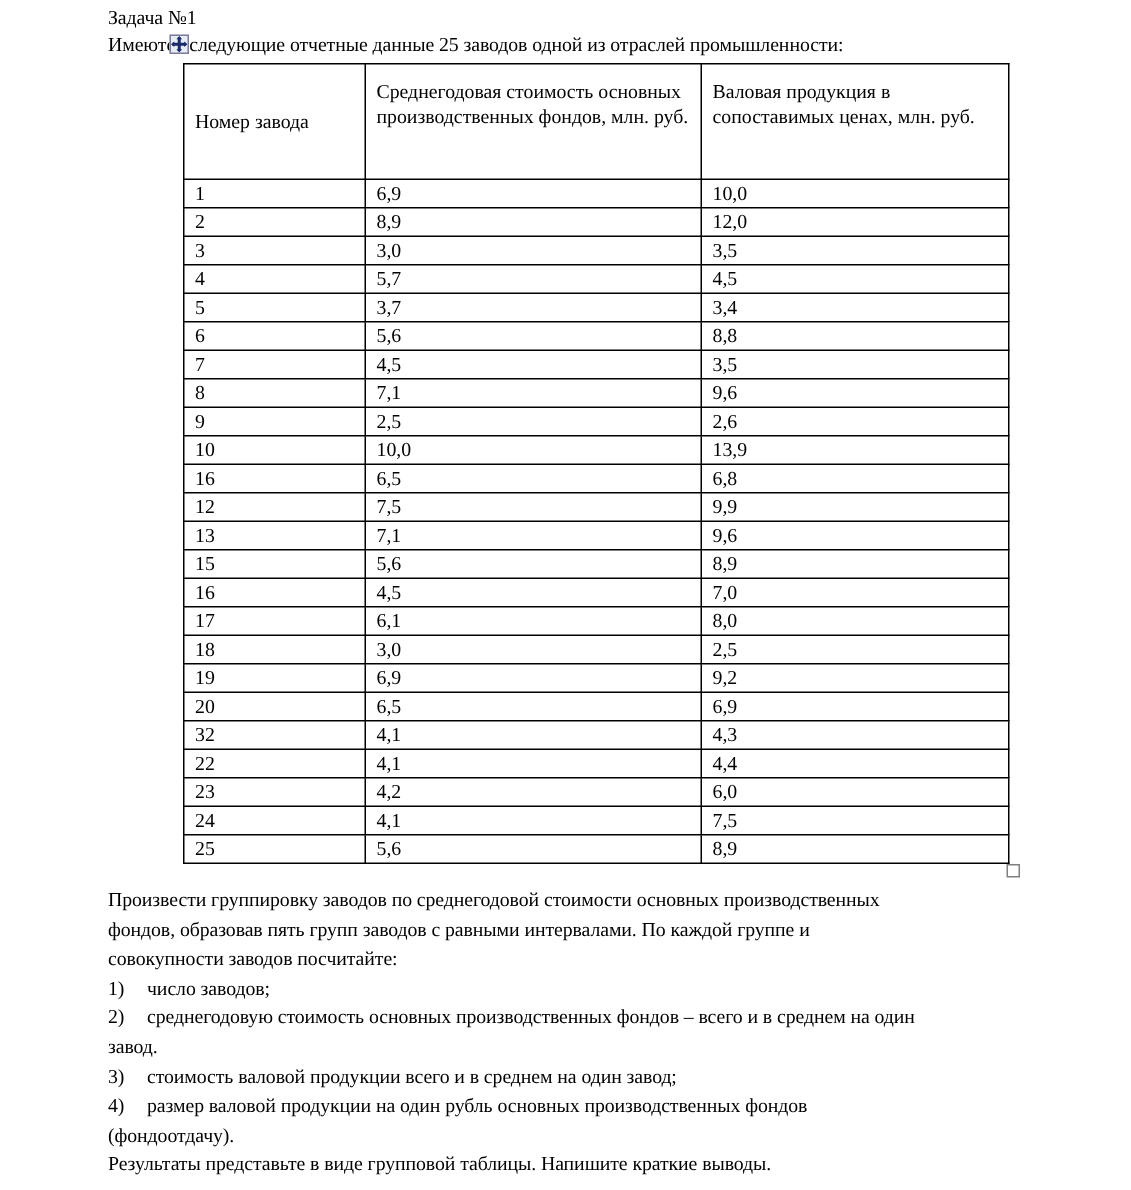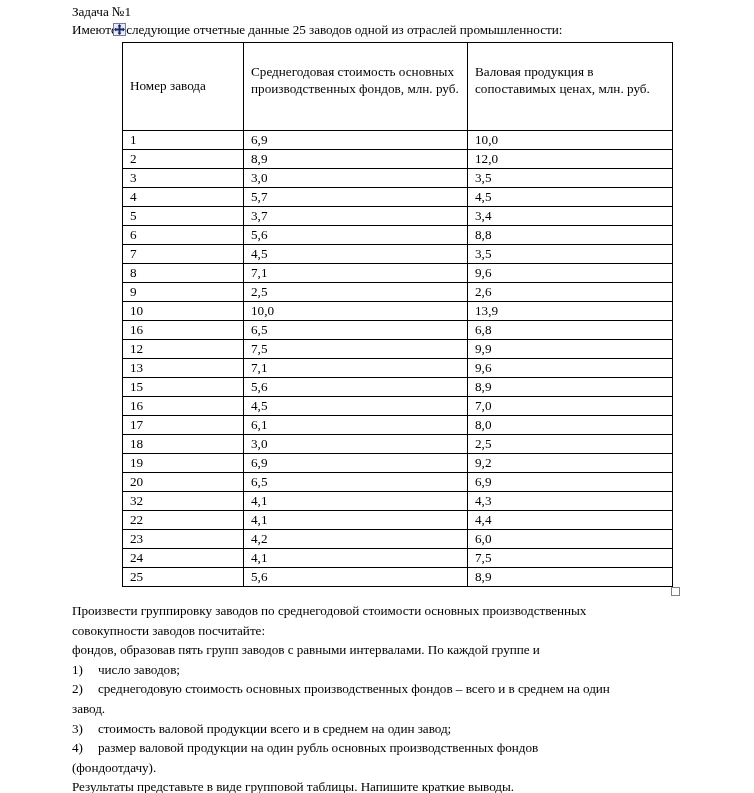--- a/index.html
+++ b/index.html
@@ -69,21 +69,21 @@
     border: 1px solid #000000;
     text-align: left;
     vertical-align: top;
     padding: 1px 5px 1px 7px;
     font-weight: normal;
     line-height: 17.2px;
   }
   table.data-table thead th {
     height: 66px;
     vertical-align: top;
-    padding-top: 20px;
+    padding-top: 9px;
   }
   table.data-table thead th.hdr-num {
     vertical-align: middle;
     padding-top: 0;
     border-radius: 16px;
   }
   table.data-table tbody td {
     height: 18px;
     line-height: 17px;
     padding-top: 0px;
@@ -279,22 +279,22 @@
           <td>8,9</td>
         </tr>
       </tbody>
     </table>
     <span class="resize-handle"></span>
   </div>
 
   <div class="bottom-block">
 
     <div class="doc-line">Произвести группировку заводов по среднегодовой стоимости основных производственных</div>
+    <div class="doc-line">фондов, образовав пять групп заводов с равными интервалами. По каждой группе и</div>
     <div class="doc-line">совокупности заводов посчитайте:</div>
-    <div class="doc-line">фондов, образовав пять групп заводов с равными интервалами. По каждой группе и</div>
 
     <div class="doc-line list-item">
       <span class="marker">1)</span><span>число заводов;</span>
     </div>
 
     <div class="doc-line list-item">
       <span class="marker">2)</span><span>среднегодовую стоимость основных производственных фондов – всего и в среднем на один</span>
     </div>
     <div class="doc-line list-cont">завод.</div>
 

